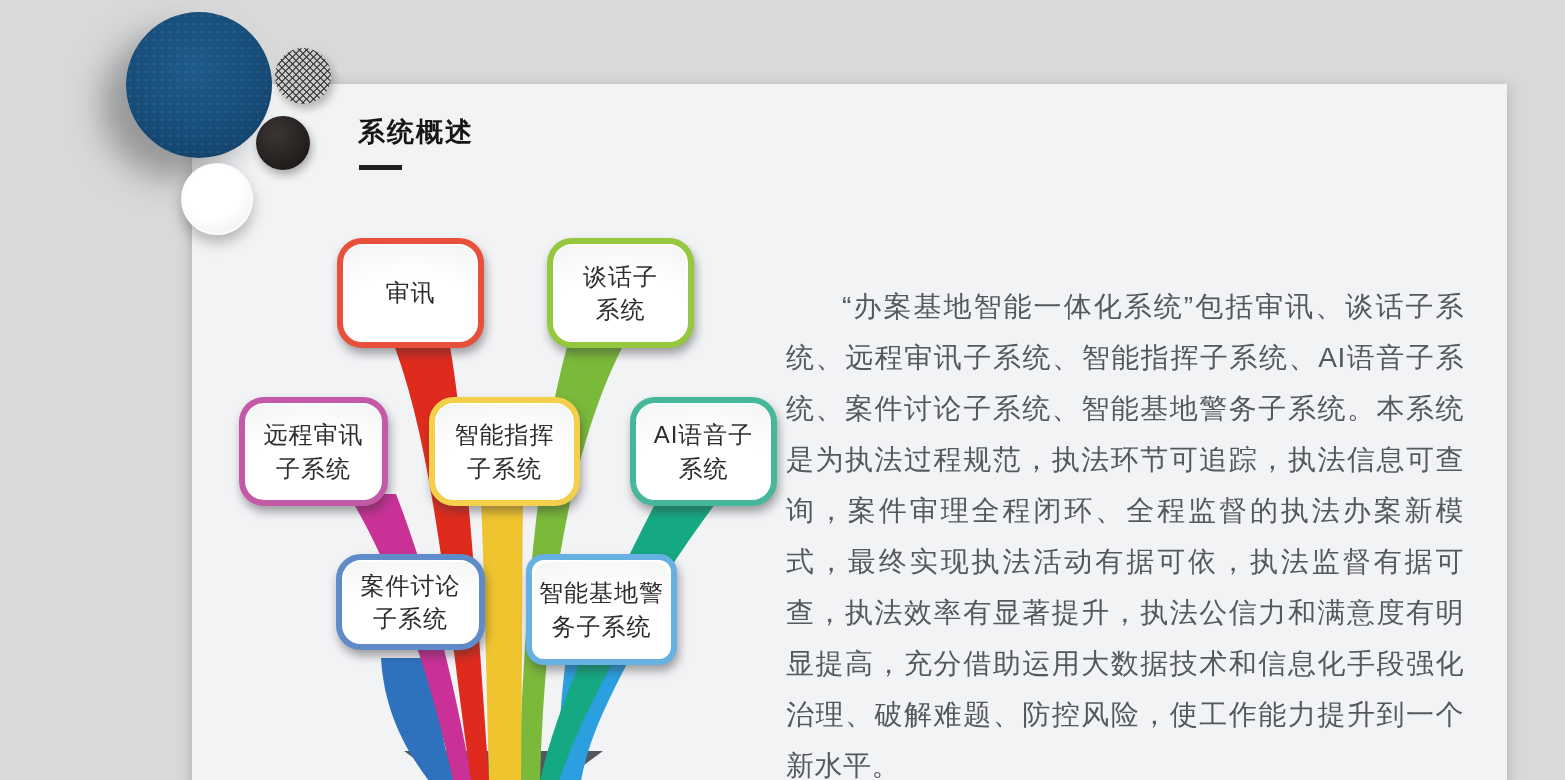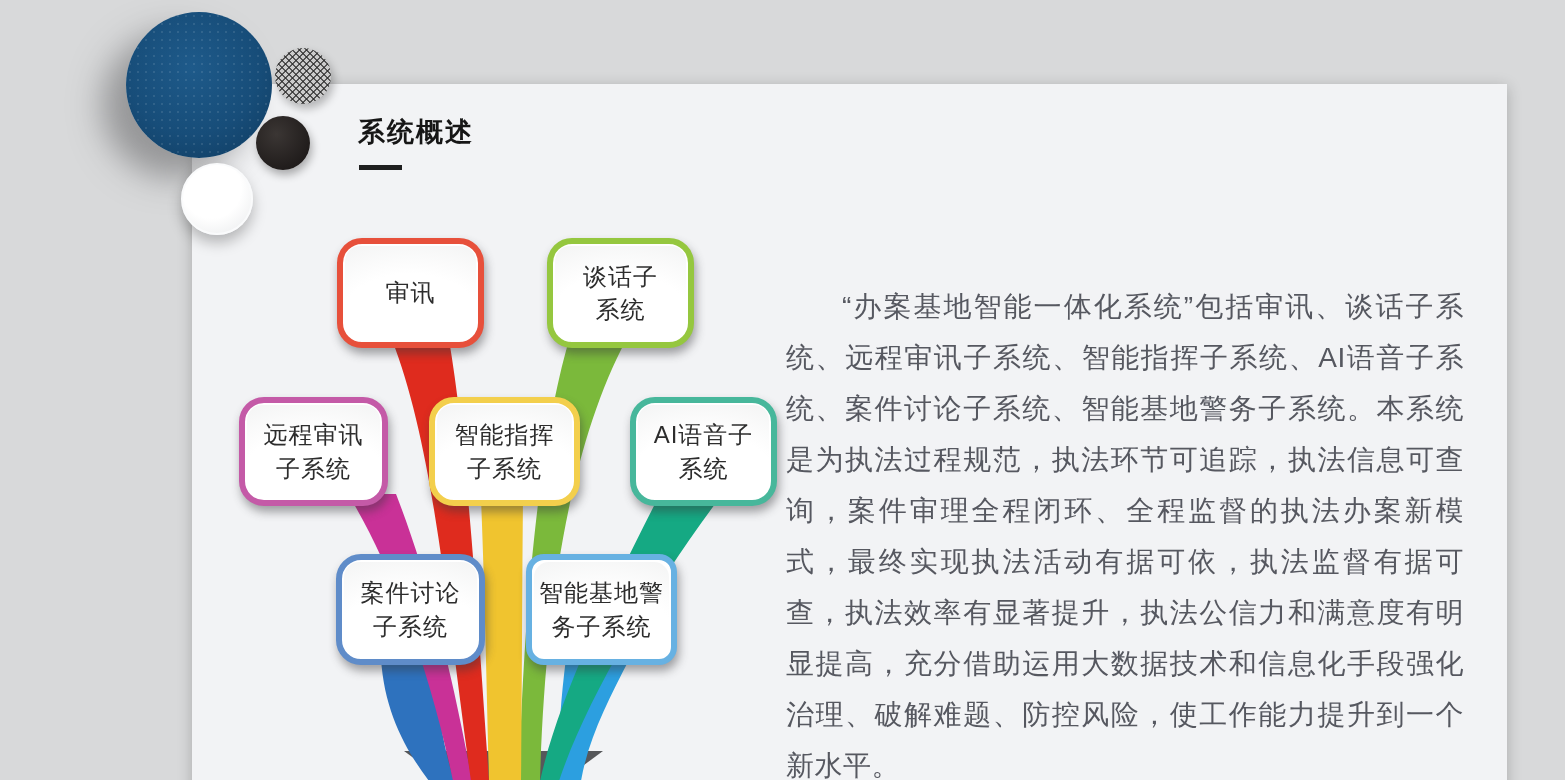--- a/index.html
+++ b/index.html
@@ -105,21 +105,21 @@
 子系统</div>
 </div>
 <div class="dbox" style="left: 429px; top: 397px; width: 151px; height: 109px; border-color: rgb(243, 207, 76);">
   <div class="inner">智能指挥
 子系统</div>
 </div>
 <div class="dbox" style="left: 622px; top: 397px; width: 147px; height: 109px; border-color: rgb(71, 183, 155); margin-left: 8px;">
   <div class="inner">AI语音子
 系统</div>
 </div>
-<div class="dbox" style="left: 336px; top: 554px; width: 149px; height: 111px; border-color: rgb(95, 140, 201);">
+<div class="dbox" style="left: 336px; top: 554px; width: 149px; height: 96px; border-color: rgb(95, 140, 201);">
   <div class="inner">案件讨论
 子系统</div>
 </div>
 <div class="dbox" style="left: 526px; top: 554px; width: 151px; height: 111px; border-color: rgb(103, 177, 226); border-radius: 18px;">
   <div class="inner">智能基地警
 务子系统</div>
 </div>
 
 <h1 class="title">系统概述</h1>
 <div class="title-underline"></div>

